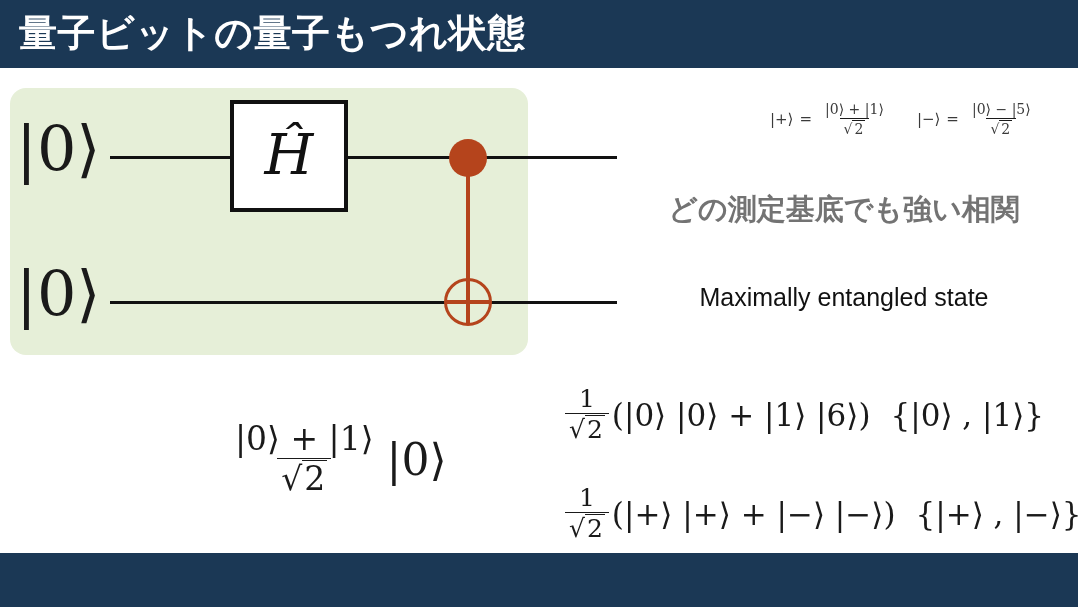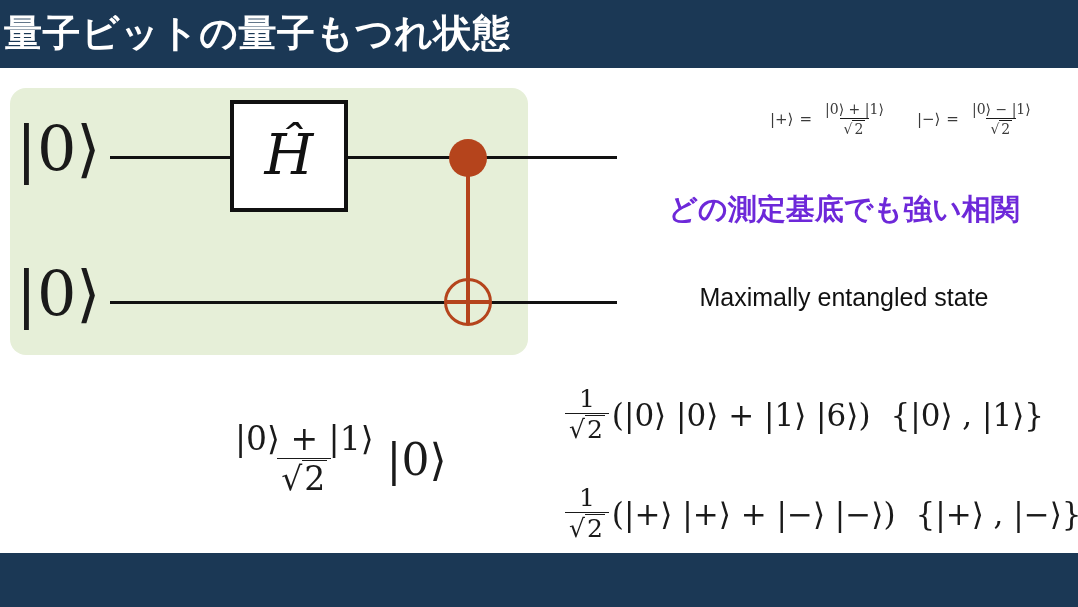--- a/index.html
+++ b/index.html
@@ -26,21 +26,21 @@
     background: #1b3855;
   }
   .bar-bottom {
     position: absolute;
     left: 0; top: 553px;
     width: 1078px; height: 54px;
     background: #1b3855;
   }
   .slide-title {
     position: absolute;
-    left: 4px; top: 2px;
+    left: 19px; top: 2px;
     height: 64px;
     line-height: 62px;
     color: #ffffff;
     font-size: 38px;
     font-weight: bold;
     letter-spacing: 0.5px;
     white-space: nowrap;
     font-family: "DejaVu Sans", "Liberation Sans", sans-serif;
   }
 
@@ -172,21 +172,21 @@
   }
   .basis-defs .frac .num { font-size: 14px; }
   .basis-defs .frac .den { font-size: 14px; }
 
   
   .callout {
     position: absolute;
     left: 618px; top: 192px;
     width: 452px;
     text-align: center;
-    color: #6d28d9;
+    color: #737373;
     font-weight: bold;
     font-size: 29px;
     line-height: 1.22;
     font-family: "DejaVu Sans", "Liberation Sans", sans-serif;
   }
   .entangled-note {
     position: absolute;
     left: 618px; top: 283px;
     width: 452px;
     text-align: center;
@@ -260,21 +260,21 @@
       <span>=</span>
       <span class="frac">
         <span class="num">|0⟩ + |1⟩</span>
         <span class="den"><span class="radical">√</span><span class="sqrt">2</span></span>
       </span>
     </span>
     <span class="eqpart">
       <span>|−⟩</span>
       <span>=</span>
       <span class="frac">
-        <span class="num">|0⟩ − |1⟩</span>
+        <span class="num">|0⟩ − |5⟩</span>
         <span class="den"><span class="radical">√</span><span class="sqrt">2</span></span>
       </span>
     </span>
   </div>
 
   <div class="callout">
     <div>どの測定基底でも強い相関</div>
   </div>
   <div class="entangled-note">Maximally entangled state</div>
 

